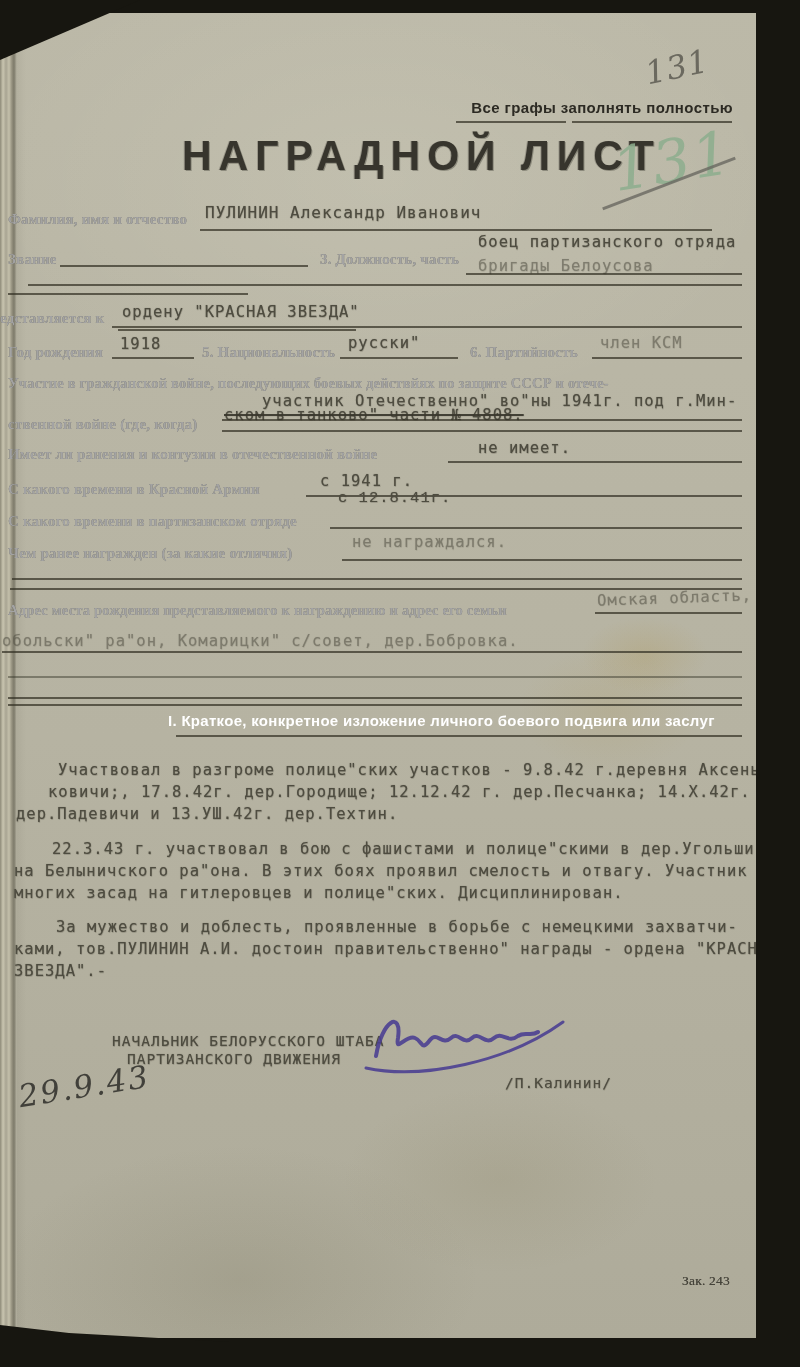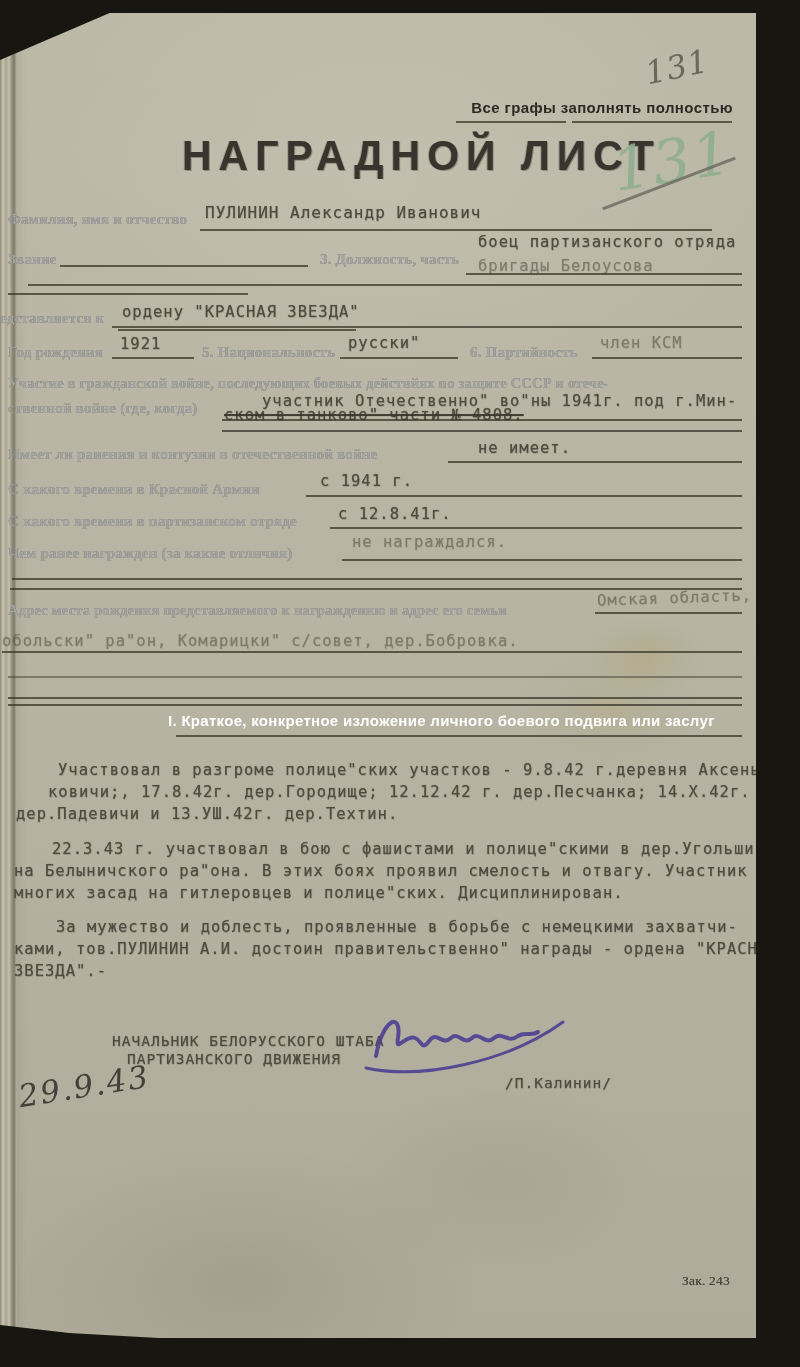--- a/index.html
+++ b/index.html
@@ -64,46 +64,46 @@
   <div class="rule" style="left:466px;top:273px;width:276px;"></div>
   <div class="rule" style="left:28px;top:284px;width:714px;"></div>
   <div class="rule" style="left:8px;top:293px;width:240px;"></div>
 
   <div class="lbl" style="left:0px;top:310px;">едставляется к</div>
   <div class="typed" style="left:122px;top:303px;">ордену "КРАСНАЯ ЗВЕЗДА"</div>
   <div class="rule" style="left:118px;top:329px;width:238px;"></div>
   <div class="rule" style="left:112px;top:326px;width:630px;"></div>
 
   <div class="lbl" style="left:8px;top:344px;">Год рождения</div>
-  <div class="typed" style="left:120px;top:335px;">1921</div>
+  <div class="typed" style="left:120px;top:335px;">1918</div>
   <div class="rule" style="left:112px;top:357px;width:82px;"></div>
   <div class="lbl" style="left:202px;top:344px;">5. Национальность</div>
   <div class="typed" style="left:348px;top:334px;">русски"</div>
   <div class="rule" style="left:340px;top:357px;width:118px;"></div>
   <div class="lbl" style="left:470px;top:344px;">6. Партийность</div>
   <div class="typed faded" style="left:600px;top:334px;">член КСМ</div>
   <div class="rule" style="left:592px;top:357px;width:150px;"></div>
 
   <div class="lbl" style="left:8px;top:375px;font-size:14.5px;">Участие в гражданской войне, последующих боевых действйях по защите СССР и отече-</div>
   <div class="typed" style="left:262px;top:392px;">участник Отечественно" во"ны 1941г. под г.Мин-</div>
-  <div class="lbl" style="left:8px;top:400px;text-align:right;">ственной войне (где, когда)</div>
+  <div class="lbl" style="left:8px;top:416px;text-align:right;">ственной войне (где, когда)</div>
   <div class="typed struck" style="left:224px;top:406px;">ском в танково" части № 4808.</div>
   <div class="rule" style="left:222px;top:419px;width:520px;"></div>
   <div class="rule" style="left:222px;top:430px;width:520px;"></div>
 
   <div class="lbl" style="left:8px;top:446px;">Имеет ли ранения и контузии в отечественной войне</div>
   <div class="typed" style="left:478px;top:439px;">не имеет.</div>
   <div class="rule" style="left:448px;top:461px;width:294px;"></div>
 
   <div class="lbl" style="left:8px;top:481px;">С какого времени в Красной Армии</div>
   <div class="typed" style="left:320px;top:472px;">с 1941 г.</div>
   <div class="rule" style="left:306px;top:495px;width:436px;"></div>
 
   <div class="lbl" style="left:8px;top:513px;">С какого времени в партизанском отряде</div>
-  <div class="typed" style="left:338px;top:505px;">с 12.8.41г.</div>
+  <div class="typed" style="left:338px;top:489px;font-family:Liberation Mono, monospace;">с 12.8.41г.</div>
   <div class="rule" style="left:330px;top:527px;width:412px;"></div>
 
   <div class="lbl" style="left:8px;top:545px;">Чем ранее награжден (за какие отличия)</div>
   <div class="typed faded" style="left:352px;top:533px;">не награждался.</div>
   <div class="rule" style="left:342px;top:559px;width:400px;"></div>
   <div class="rule" style="left:12px;top:578px;width:730px;"></div>
   <div class="rule" style="left:10px;top:588px;width:732px;"></div>
 
   <div class="lbl" style="left:8px;top:602px;font-size:14.5px;">Адрес места рождения представляемого к награждению и адрес его семьи</div>
   <div class="typed faded" style="left:597px;top:589px;transform:rotate(-2deg);">Омская область,</div>

